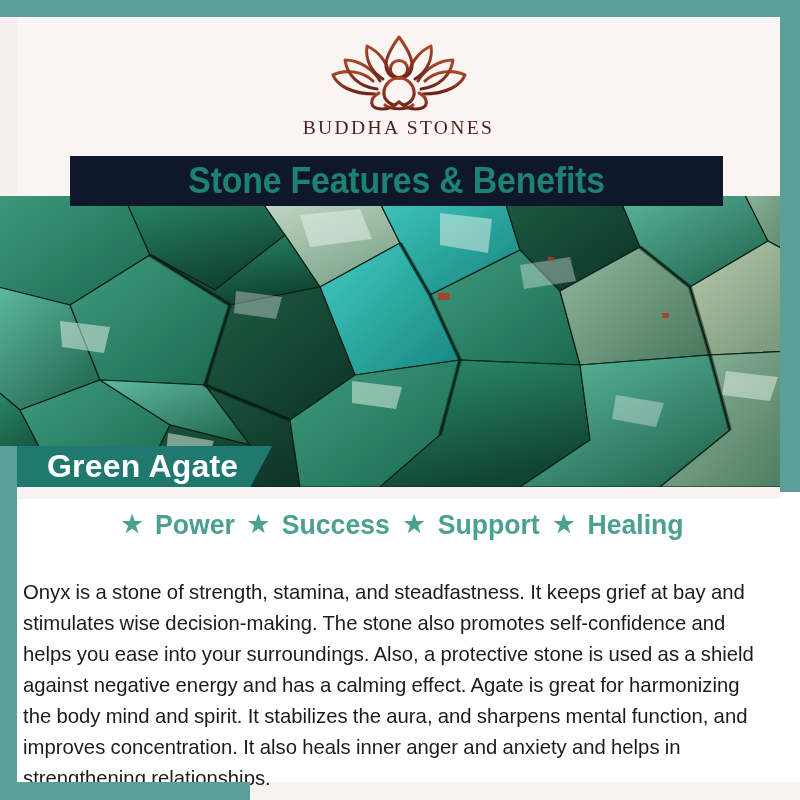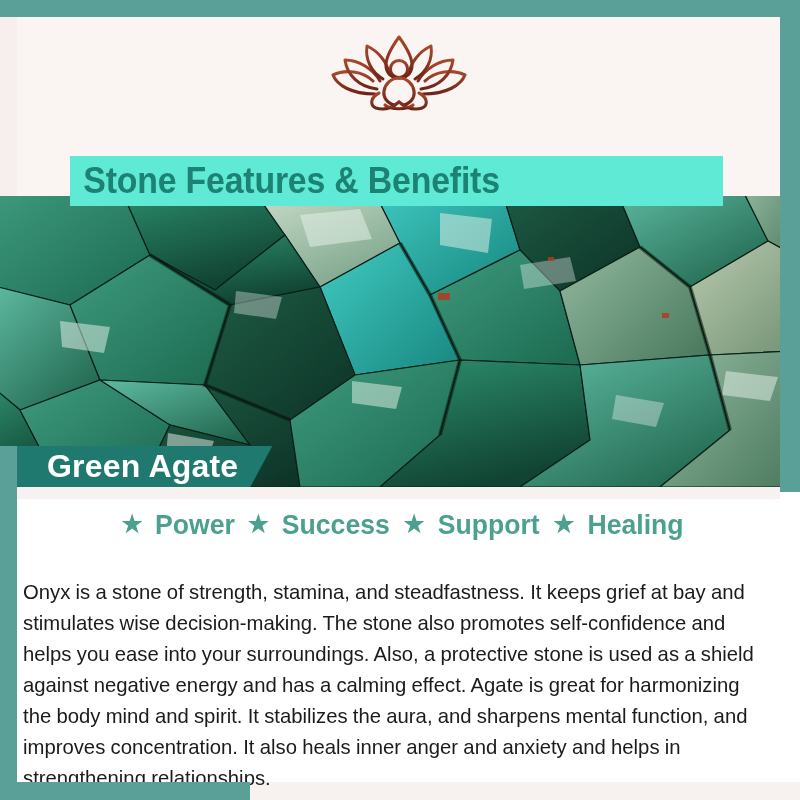--- a/index.html
+++ b/index.html
@@ -103,23 +103,24 @@
     font-weight: 400;
   }
 
   
   .title-band {
     position: absolute;
     left: 53px;
     right: 57px;
     top: 139px;
     height: 50px;
-    background: #5eead4;
+    background: #0f172a;
     display: flex;
     align-items: center;
+    justify-content: center;
   }
   .title-text {
     font-family: "Liberation Sans Narrow", "Liberation Sans", sans-serif;
     font-size: 36px;
     font-weight: 700;
     color: #1d8173;
     letter-spacing: -0.2px;
     transform: scaleX(0.94);
     white-space: nowrap;
   }
@@ -266,20 +267,21 @@
               <circle cx="84" cy="38" r="8.6" stroke-width="3"></circle>
 
               <path d="M84 47 C92 47 98 53 99 60 C100 67 95 73 88 74" stroke-width="3.2"></path>
               <path d="M84 47 C76 47 70 53 69 60 C68 67 73 73 80 74" stroke-width="3.2"></path>
               <path d="M64 62 C56 66 54 74 61 77 C70 80 78 76 84 71" stroke-width="3.1"></path>
               <path d="M104 62 C112 66 114 74 107 77 C98 80 90 76 84 71" stroke-width="3.1"></path>
               <path d="M70 74 C76 79 92 79 98 74" stroke-width="3.1"></path>
             </g>
           </svg>
         </span>
+        <span class="logo-word">BUDDHA STONES</span>
       </div>
 
       <div class="title-band">
         <span class="title-text">Stone Features &amp; Benefits</span>
       </div>
     </div>
   </div>
 
   <div class="photo">
     <svg viewBox="0 0 800 292" xmlns="http://www.w3.org/2000/svg" preserveAspectRatio="none">

